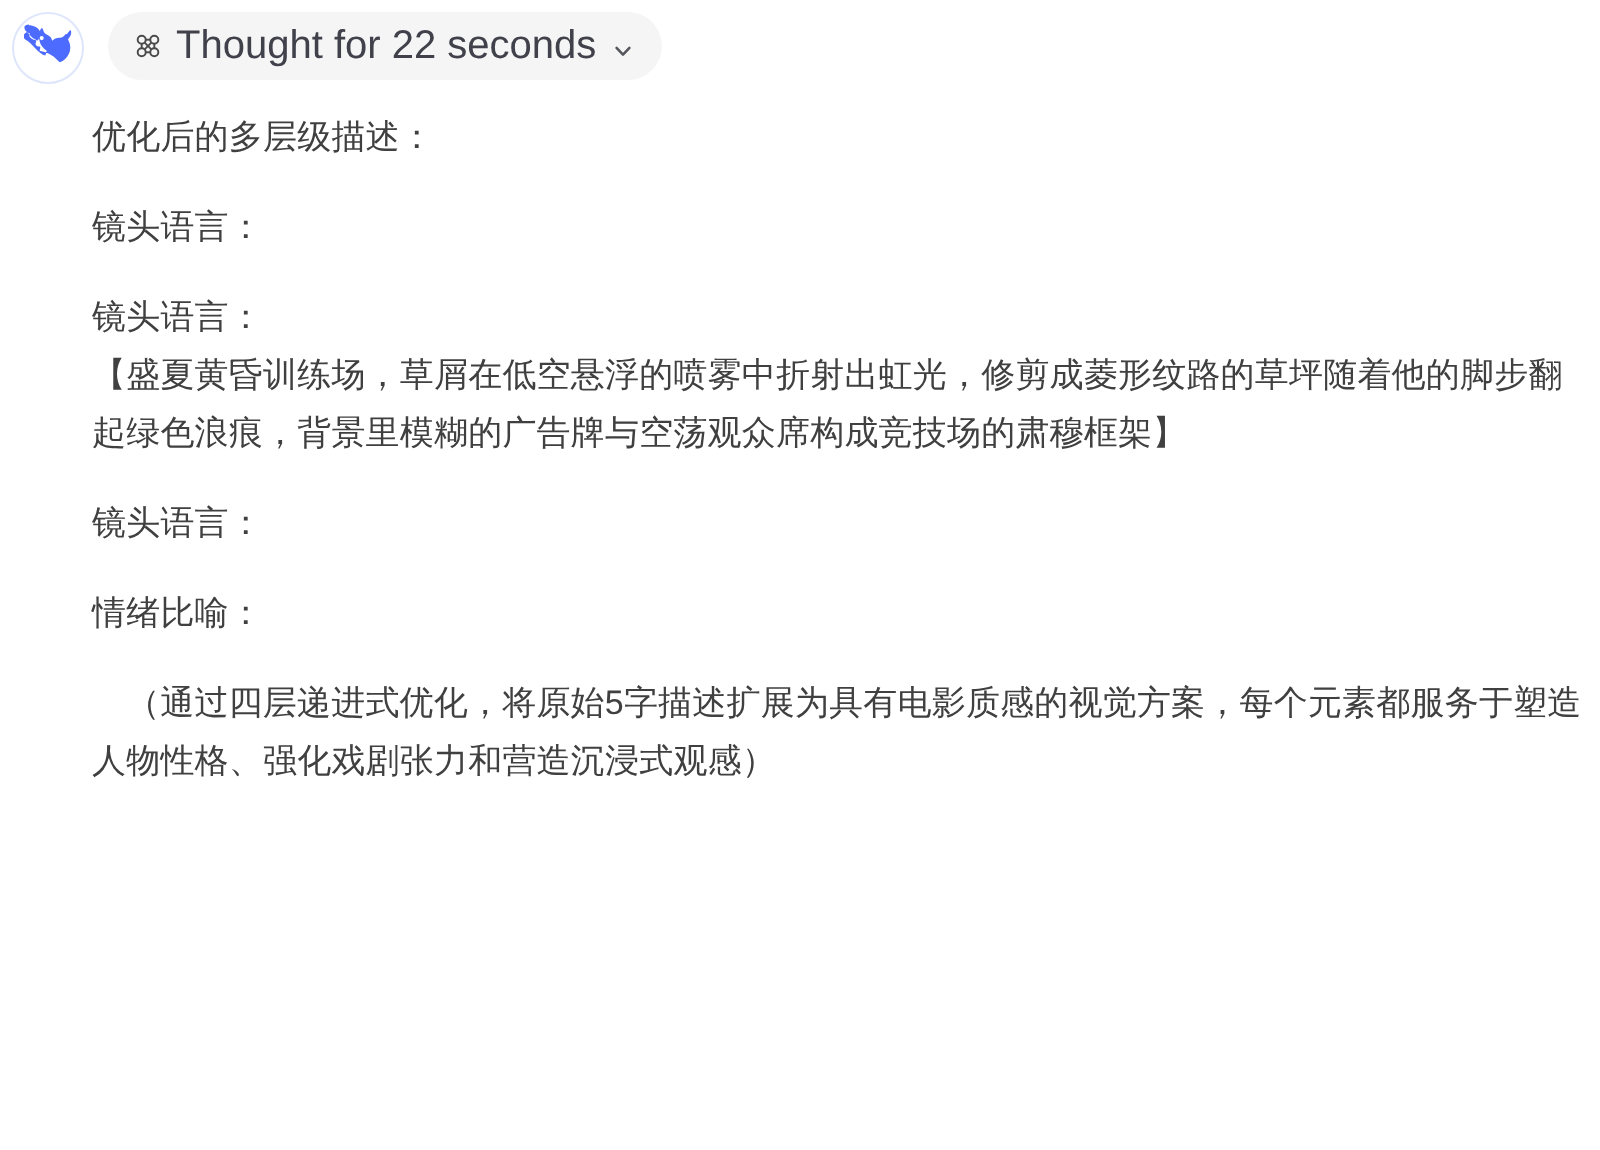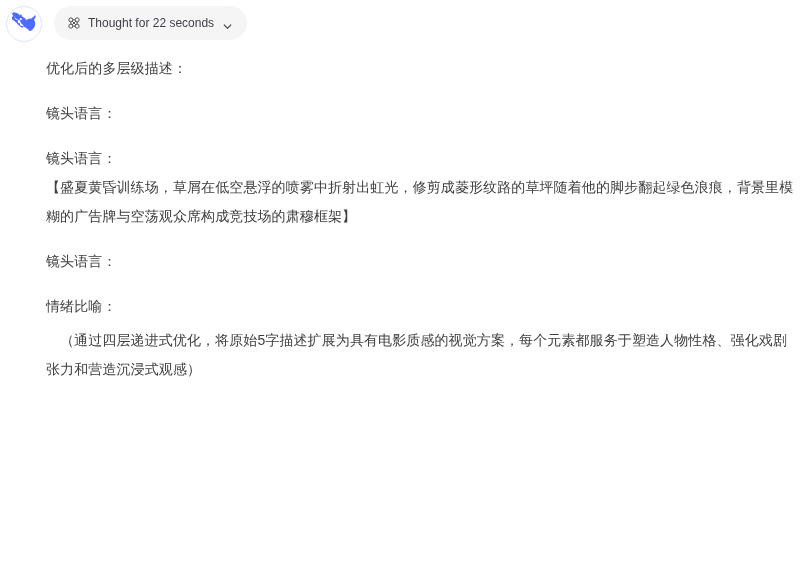--- a/index.html
+++ b/index.html
@@ -58,21 +58,21 @@
     user-select: none;
   }
   .thinking-pill .think-icon {
     width: 14px;
     height: 14px;
     display: block;
     flex: 0 0 auto;
     color: #4a4a4a;
   }
   .thinking-pill .pill-label {
-    font-size: 12px;
+    font-size: 20px;
     line-height: 1;
     color: #40414a;
     white-space: nowrap;
     text-align: center;
   }
   .thinking-pill .chev {
     width: 11px;
     height: 11px;
     display: block;
     flex: 0 0 auto;
@@ -80,38 +80,38 @@
     margin-left: 1px;
   }
 
   
   .msg-body {
     padding: 0 4px 0 46px;
     box-sizing: border-box;
   }
 
   .para {
-    font-size: 14px;
+    font-size: 17px;
     line-height: 29px;
     color: #404040;
     margin: 0;
     letter-spacing: 0.1px;
     word-break: break-word;
   }
   .para.section-title {
     margin-top: 16px;
   }
   .para.section-title.first {
     margin-top: 14px;
   }
   .para.section-body {
     margin-top: 0px;
   }
   .para.summary {
-    margin-top: 5px;
+    margin-top: 16px;
     text-indent: 1em;
   }
 
   
   .actions {
     display: flex;
     align-items: center;
     gap: 12px;
     padding: 12px 0 0 46px;
   }

